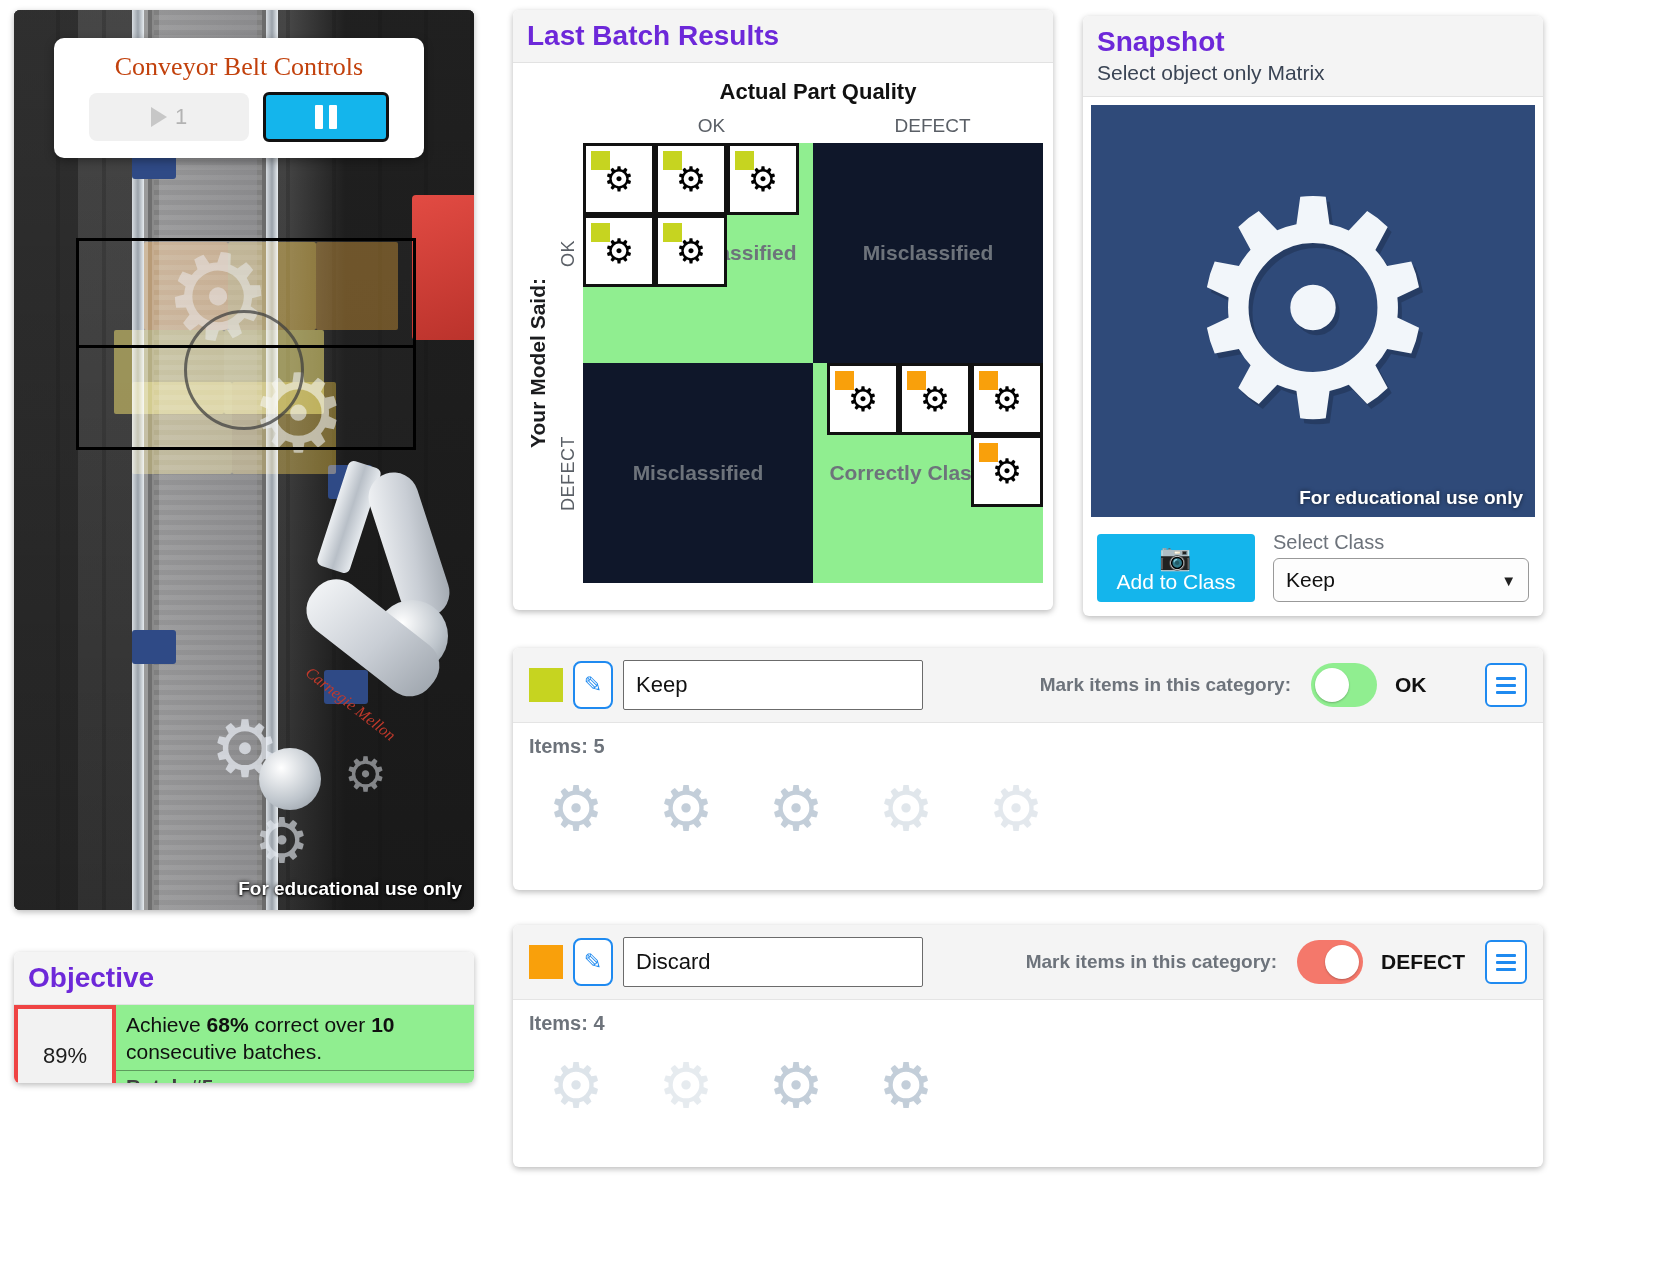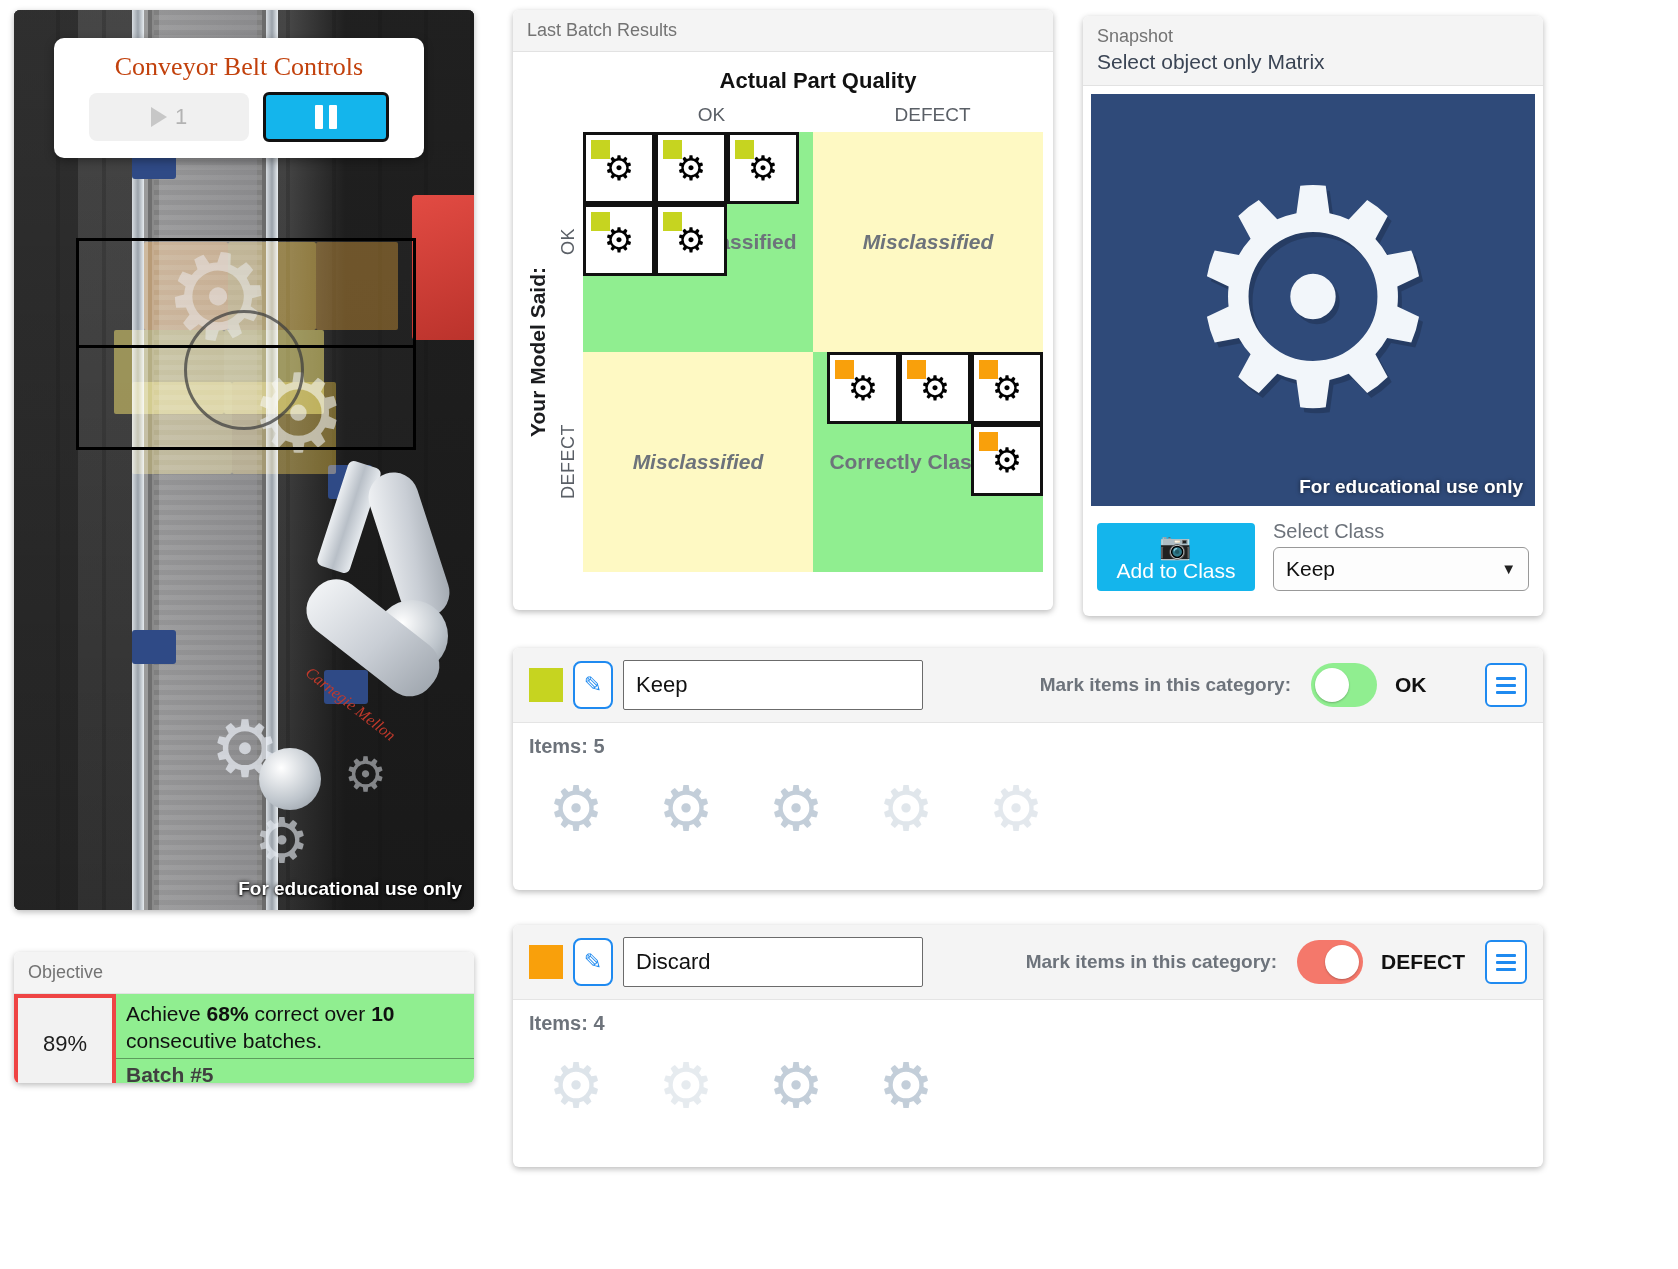--- a/index.html
+++ b/index.html
@@ -19,21 +19,21 @@
     border-radius: 6px;
     box-shadow: 0 2px 6px rgba(0,0,0,.28);
     overflow: hidden;
   }
   .card-head {
     background: #f4f4f4;
     border-bottom: 1px solid #e2e2e2;
     padding: 10px 14px;
   }
   .card-head .h-title {
-    font-size: 18px; font-weight: normal; color: #737373; line-height: 1.15;
+    font-size: 28px; font-weight: bold; color: #6d28d9; line-height: 1.15;
   }
   .card-head .h-sub {
     font-size: 21px; color: #3a4454; line-height: 1.25; margin-top: 2px;
   }
 
   
   #sim-card { left: 14px; top: 10px; width: 460px; height: 900px; }
   .sim-scene {
     position: absolute; inset: 0;
     background:
@@ -217,21 +217,21 @@
   }
   .matrix-grid {
     flex:1; display:grid; grid-template-columns:1fr 1fr; grid-template-rows:1fr 1fr;
     position:relative;
   }
   .cell { position:relative; display:flex; align-items:center; justify-content:center; }
   .cell .cell-label {
     font-size:21px; font-weight:bold; color:#6d737b; text-align:center;
   }
   .cell-green { background:#90ee90; }
-  .cell-red   { background:#fef9c3;font-style:italic; }
+  .cell-red   { background:#0f172a; }
   .cell-items {
     position:absolute; left:0; top:0; width:100%; height:100%;
     display:flex; flex-wrap:wrap; align-content:flex-start; gap:0;
   }
   .thumb {
     width:72px; height:72px; background:#fff; border:3px solid #111;
     position:relative; display:flex; align-items:center; justify-content:center;
     cursor:pointer;
   }
   .thumb .tag {

